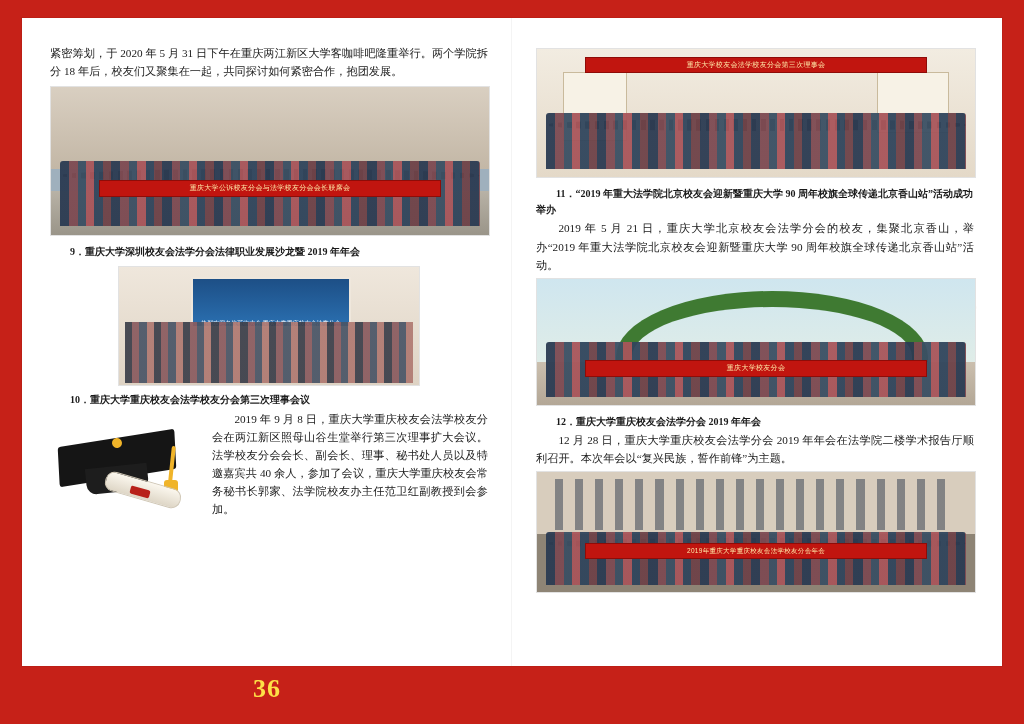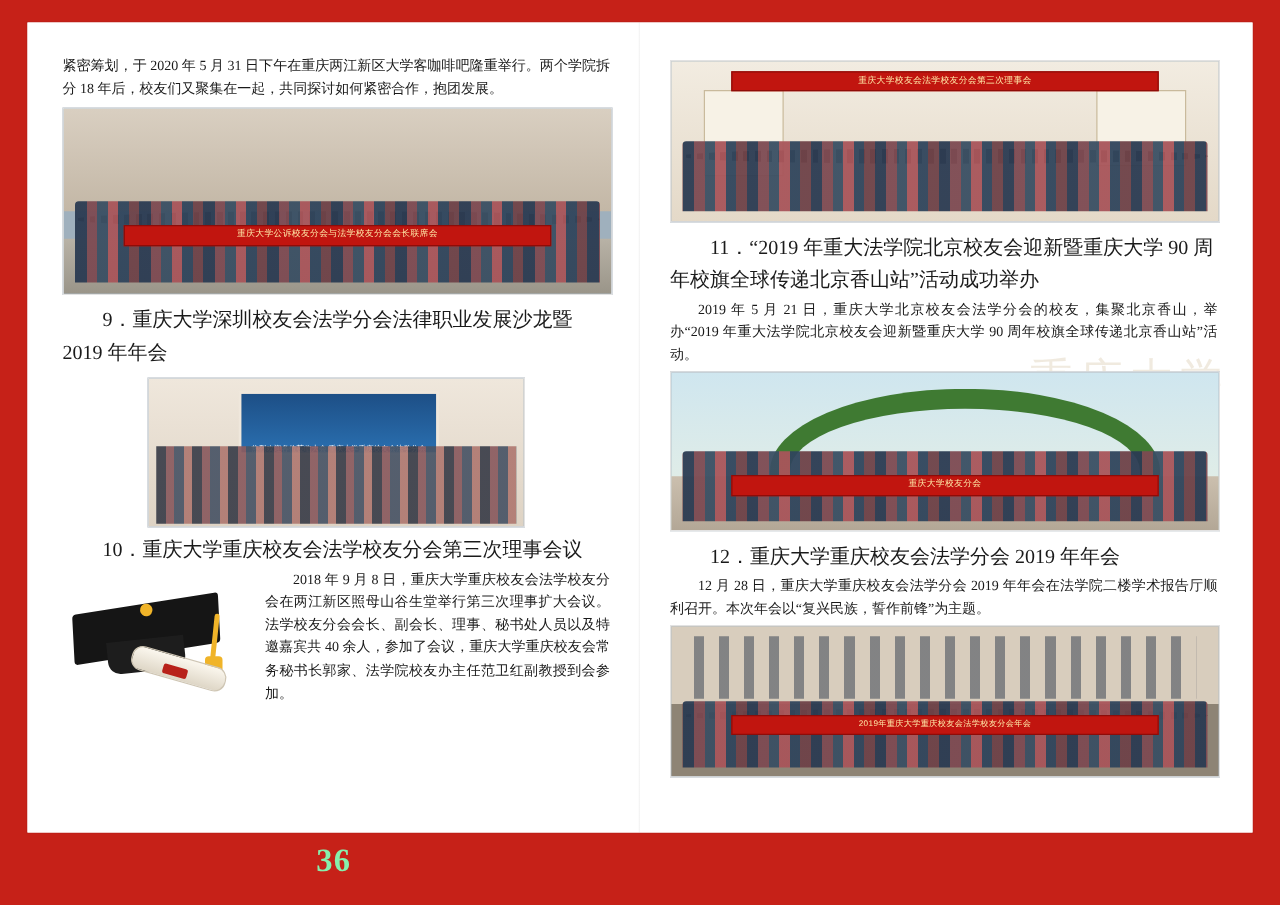--- a/index.html
+++ b/index.html
@@ -57,39 +57,40 @@
     height: 46px;
     display: flex;
   }
   .folio {
     width: 490px;
     text-align: center;
     line-height: 46px;
     font-family: "Liberation Serif", "DejaVu Serif", serif;
     font-size: 26px;
     font-weight: bold;
-    color: #86efac;
+    color: #fde047;
     letter-spacing: 1px;
   }
 
   p.body {
     margin: 0 0 2px 0;
     font-size: 11.2px;
     line-height: 1.62;
     color: #1a1a1a;
     text-align: justify;
     text-justify: inter-ideograph;
   }
   p.indent { text-indent: 2em; }
   p.caption {
     margin: 0 0 1px 0;
-    font-size: 16px;
+    font-size: 10px;
     line-height: 1.62;
     color: #1a1a1a;
     text-indent: 2em;
+    font-weight: bold;
   }
 
   
   .photo {
     position: relative;
     overflow: hidden;
     border: 1px solid #e2e2e2;
     background: #9fb0bd;
   }
   .photo .ground {
@@ -304,21 +305,21 @@
       <div class="cap-wrap">
         <div class="cap-board"></div>
         <div class="cap-base"></div>
         <div class="cap-button"></div>
         <div class="cap-tassel"></div>
         <div class="cap-tassel-end"></div>
         <div class="diploma"></div>
         <div class="diploma-ribbon"></div>
       </div>
 
-      <p class="body indent">2018 年 9 月 8 日，重庆大学重庆校友会法学校友分会在两江新区照母山谷生堂举行第三次理事扩大会议。法学校友分会会长、副会长、理事、秘书处人员以及特邀嘉宾共 40 余人，参加了会议，重庆大学重庆校友会常务秘书长郭家、法学院校友办主任范卫红副教授到会参加。</p>
+      <p class="body indent">2019 年 9 月 8 日，重庆大学重庆校友会法学校友分会在两江新区照母山谷生堂举行第三次理事扩大会议。法学校友分会会长、副会长、理事、秘书处人员以及特邀嘉宾共 40 余人，参加了会议，重庆大学重庆校友会常务秘书长郭家、法学院校友办主任范卫红副教授到会参加。</p>
       <div class="clear"></div>
     </div>
 
     <div class="gutter"></div>
 
     <div class="page page-right">
 
       <div class="photo" id="photo-beijing-alumni">
         <div class="hall-wall"></div>
         <div class="hall-scroll"></div>

